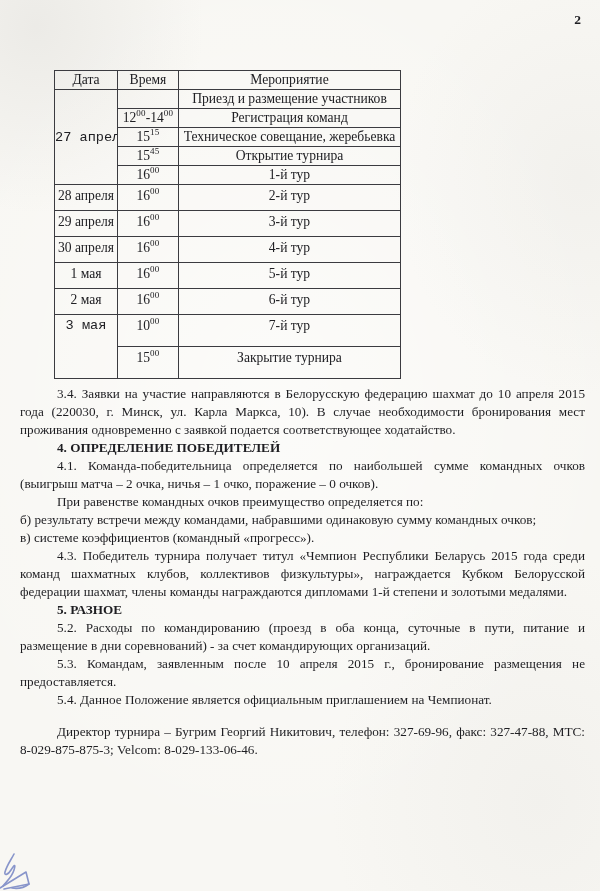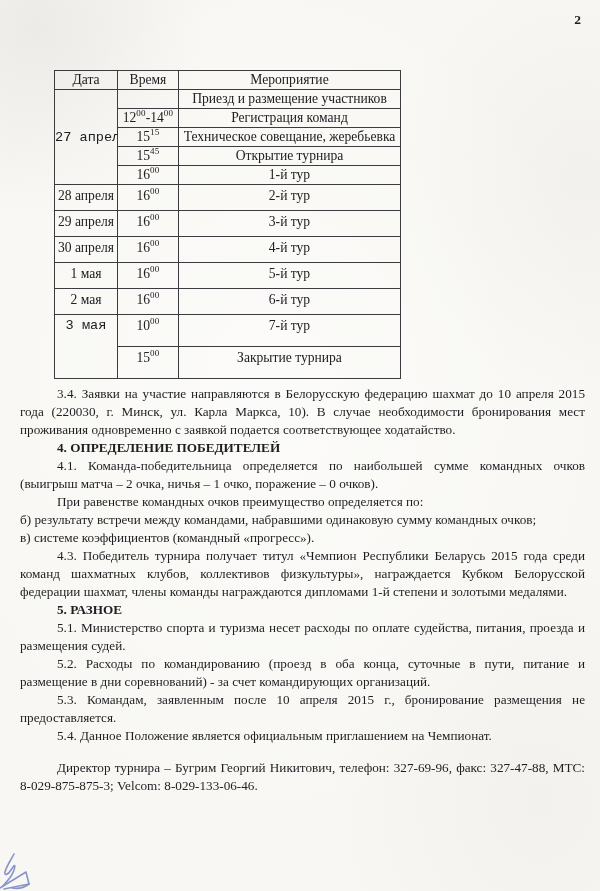--- a/index.html
+++ b/index.html
@@ -151,21 +151,20 @@
 
   <div class="content">
     <p class="ind">3.4. Заявки на участие направляются в Белорусскую федерацию шахмат до 10 апреля 2015 года (220030, г. Минск, ул. Карла Маркса, 10). В случае необходимости бронирования мест проживания одновременно с заявкой подается соответствующее ходатайство.</p>
     <p class="h">4. ОПРЕДЕЛЕНИЕ ПОБЕДИТЕЛЕЙ</p>
     <p class="ind">4.1. Команда-победительница определяется по наибольшей сумме командных очков (выигрыш матча – 2 очка, ничья – 1 очко, поражение – 0 очков).</p>
     <p class="ind">При равенстве командных очков преимущество определяется по:</p>
     <p>б) результату встречи между командами, набравшими одинаковую сумму командных очков;</p>
     <p>в) системе коэффициентов (командный «прогресс»).</p>
     <p class="ind">4.3. Победитель турнира получает титул «Чемпион Республики Беларусь 2015 года среди команд шахматных клубов, коллективов физкультуры», награждается Кубком Белорусской федерации шахмат, члены команды награждаются дипломами 1-й степени и золотыми медалями.</p>
     <p class="h">5. РАЗНОЕ</p>
-    <p class="ind">5.1. Министерство спорта и туризма несет расходы по оплате судейства, питания, проезда и размещения судей.</p>
     <p class="ind">5.2. Расходы по командированию (проезд в оба конца, суточные в пути, питание и размещение в дни соревнований) - за счет командирующих организаций.</p>
     <p class="ind">5.3. Командам, заявленным после 10 апреля 2015 г., бронирование размещения не предоставляется.</p>
     <p class="ind">5.4. Данное Положение является официальным приглашением на Чемпионат.</p>
 
     <div class="contacts">
       <p class="ind">Директор турнира – Бугрим Георгий Никитович, телефон: 327-69-96, факс: 327-47-88, МТС: 8-029-875-875-3; Velcom: 8-029-133-06-46.</p>
     </div>
   </div>
 
   <svg class="sig" viewBox="0 0 48 46">

